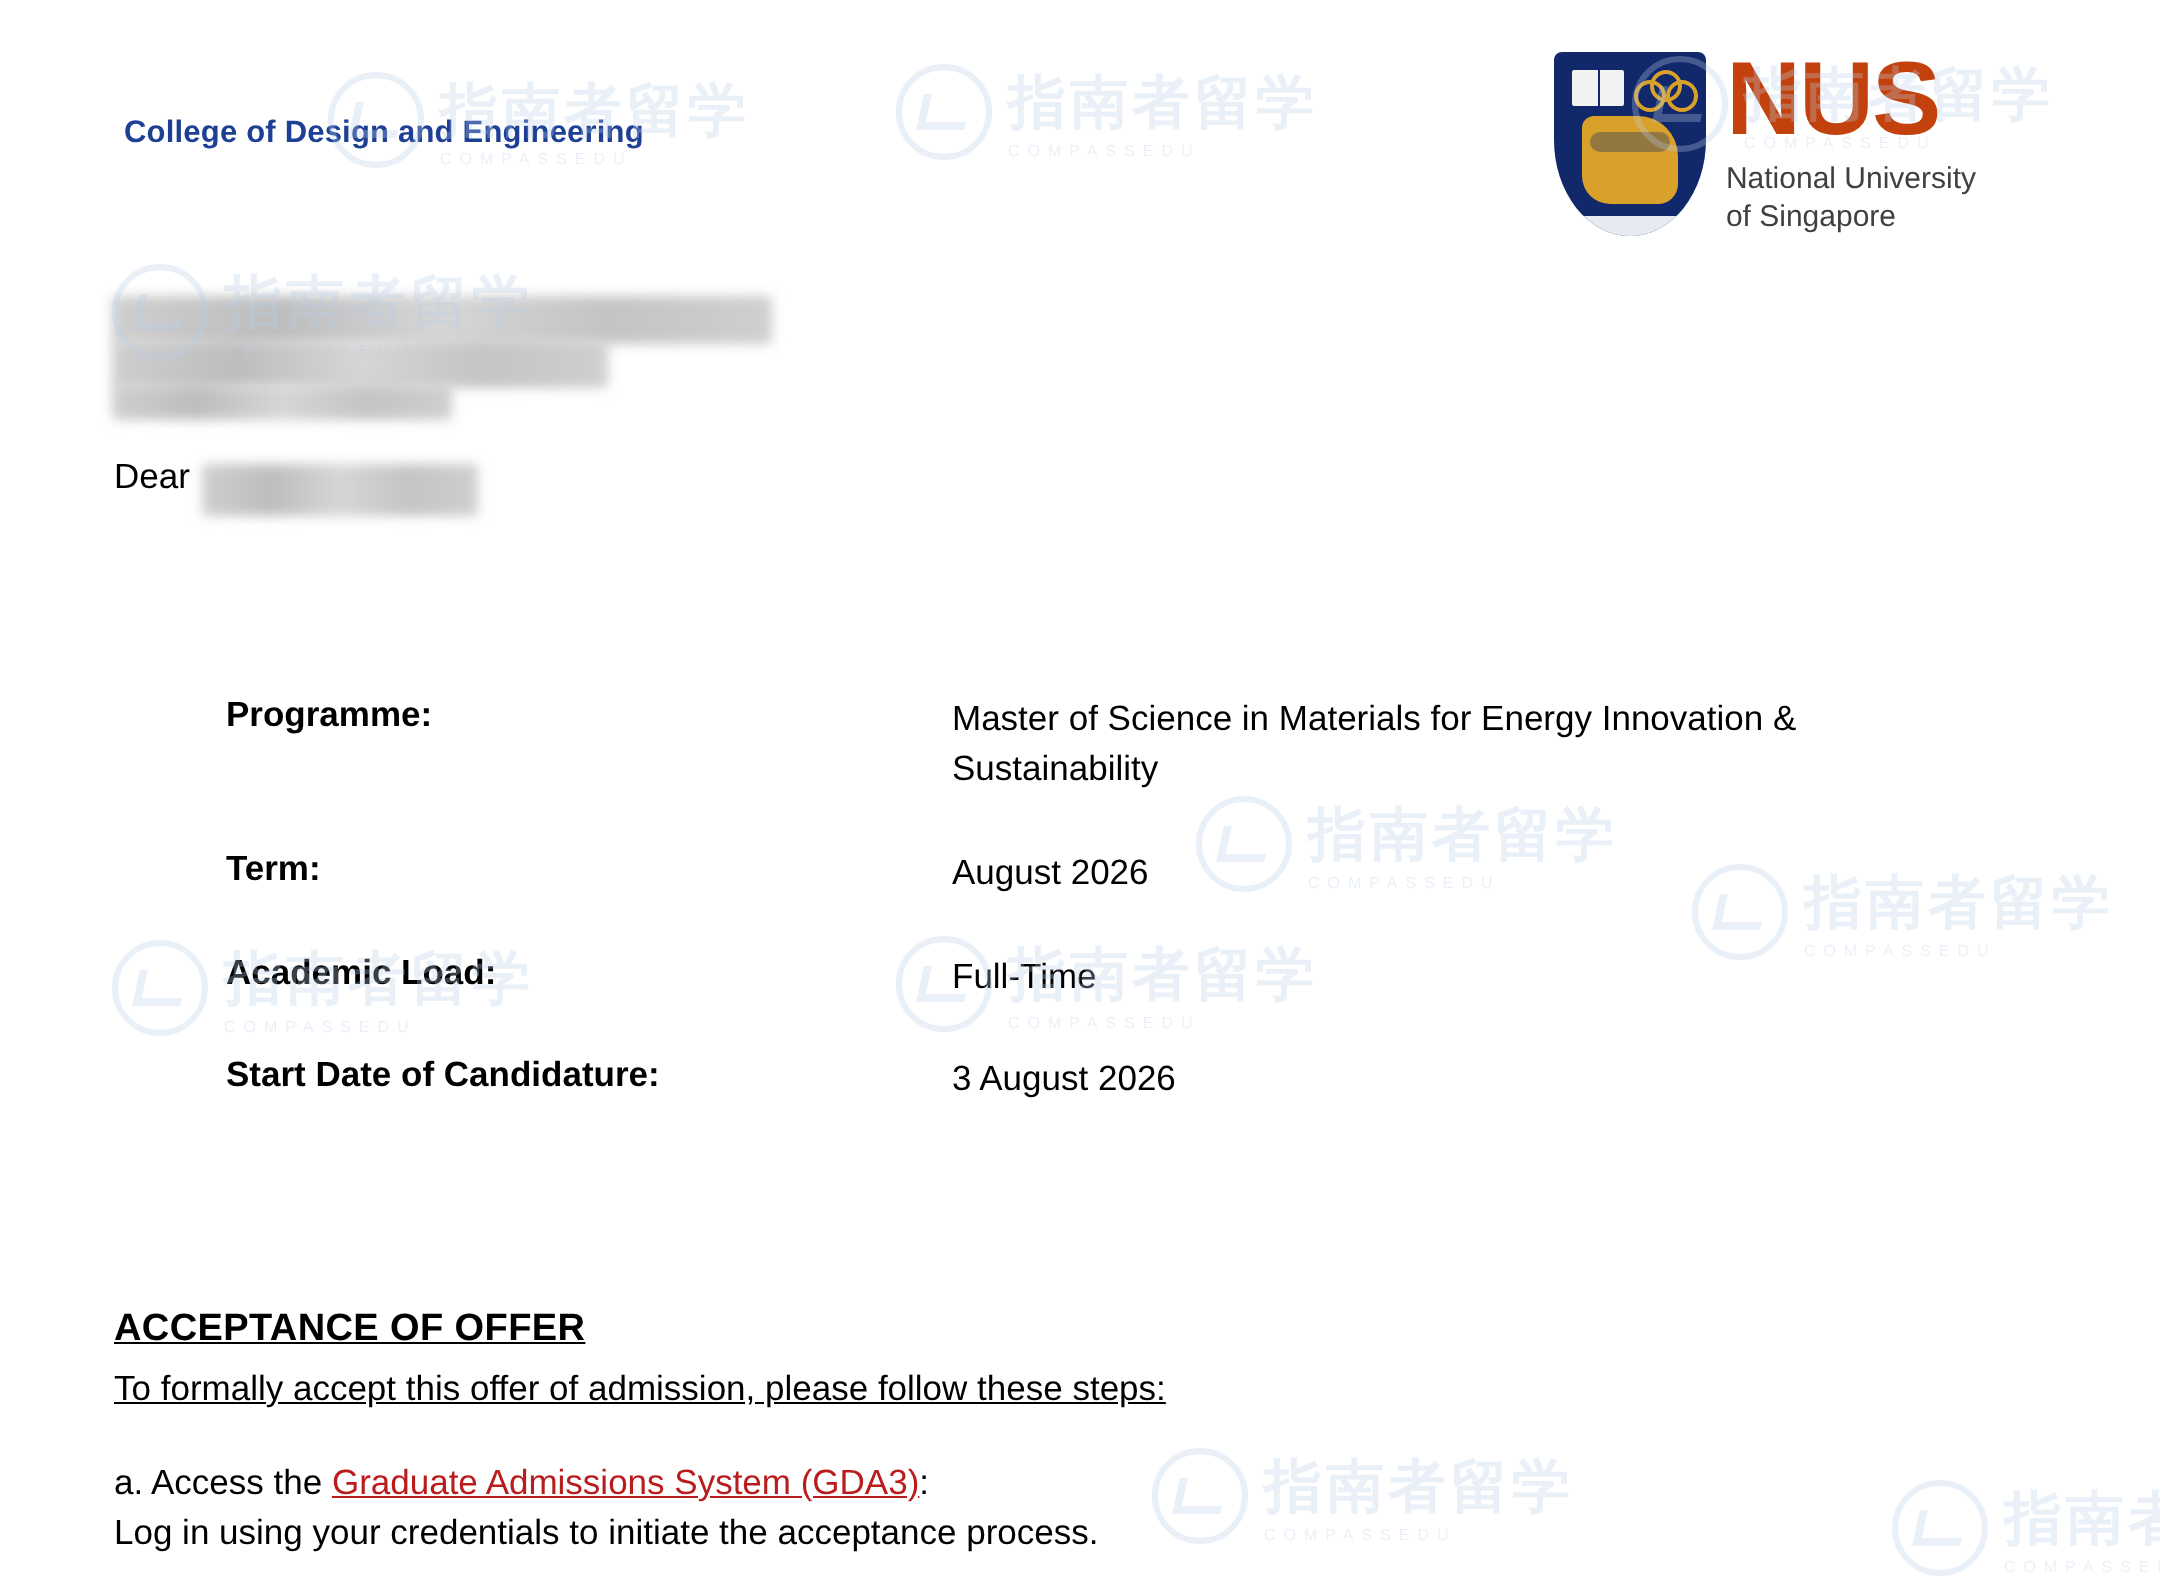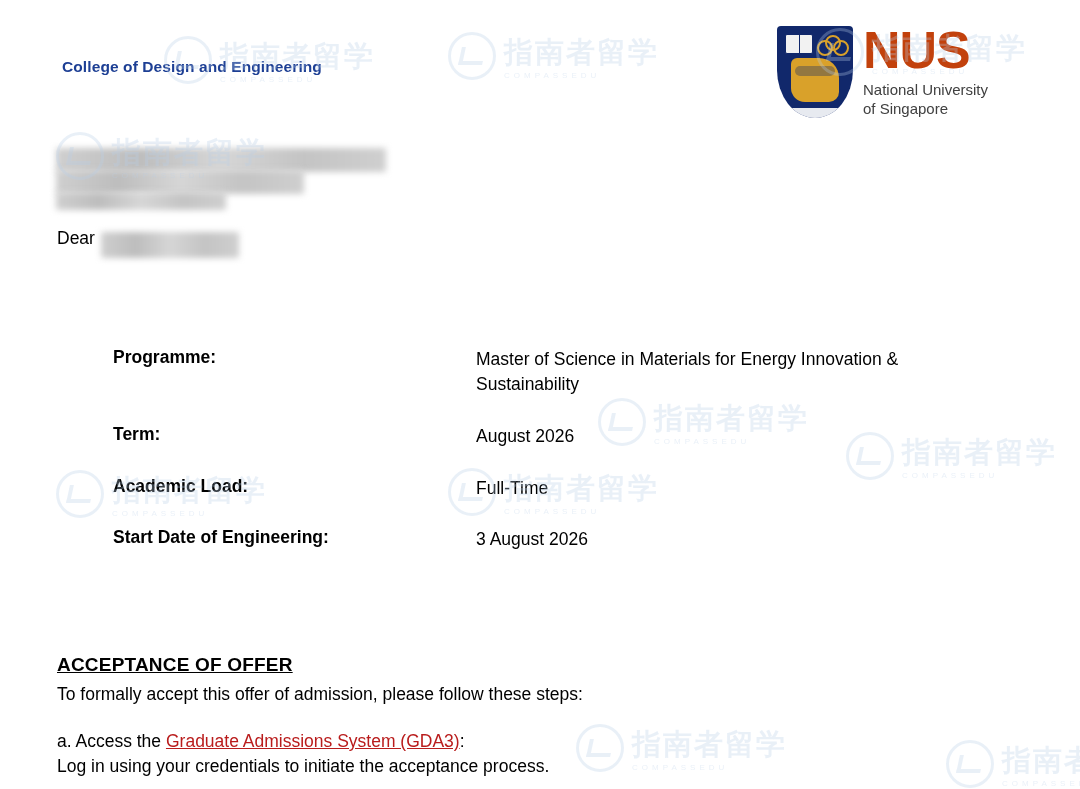--- a/index.html
+++ b/index.html
@@ -206,20 +206,21 @@
     font-size: 19px;
     font-weight: bold;
     text-decoration: underline;
     letter-spacing: 0.2px;
   }
   .acceptance-intro {
     position: absolute;
     left: 41px;
     top: 684px;
     font-size: 17.5px;
+    text-decoration: underline;
   }
   .step-a {
     position: absolute;
     left: 41px;
     top: 731px;
     font-size: 17.5px;
   }
   .step-a a {
     color: #b91c1c;
     text-decoration: underline;
@@ -335,21 +336,21 @@
     </div>
     <div class="detail-row">
       <div class="detail-label">Term:</div>
       <div class="detail-value">August 2026</div>
     </div>
     <div class="detail-row">
       <div class="detail-label">Academic Load:</div>
       <div class="detail-value">Full-Time</div>
     </div>
     <div class="detail-row">
-      <div class="detail-label">Start Date of Engineering:</div>
+      <div class="detail-label">Start Date of Candidature:</div>
       <div class="detail-value">3 August 2026</div>
     </div>
   </div>
 
   <div class="acceptance-heading">ACCEPTANCE OF OFFER</div>
   <div class="acceptance-intro">To formally accept this offer of admission, please follow these steps:</div>
 
   <div class="step-a">
     <span>a. Access the </span><a href="#">Graduate Admissions System (GDA3)</a><span>:</span>
   </div>

